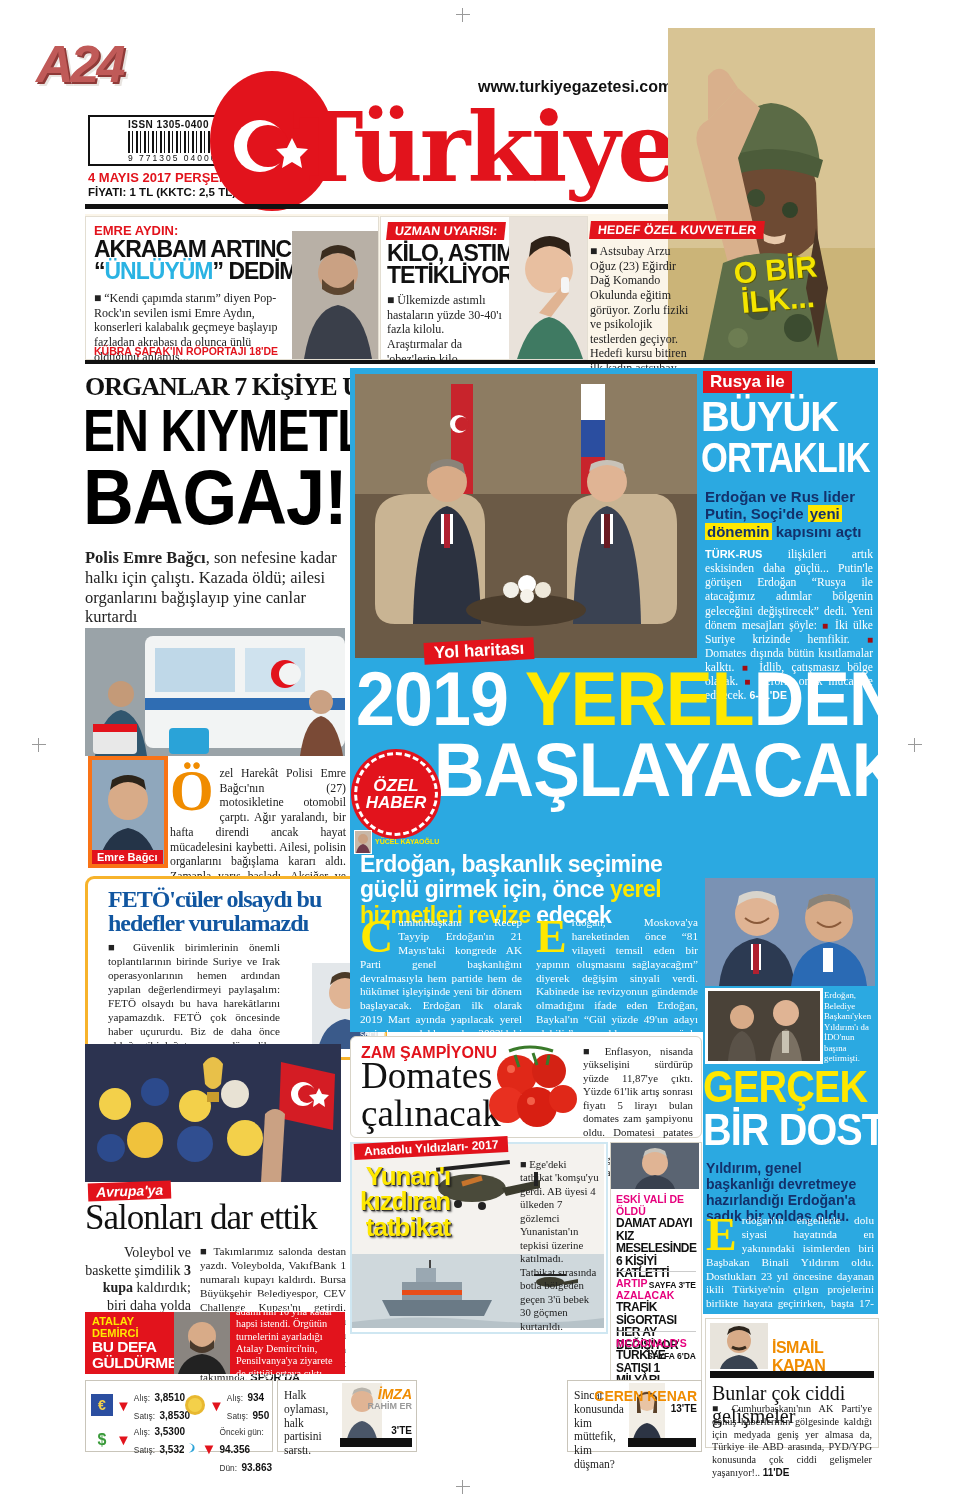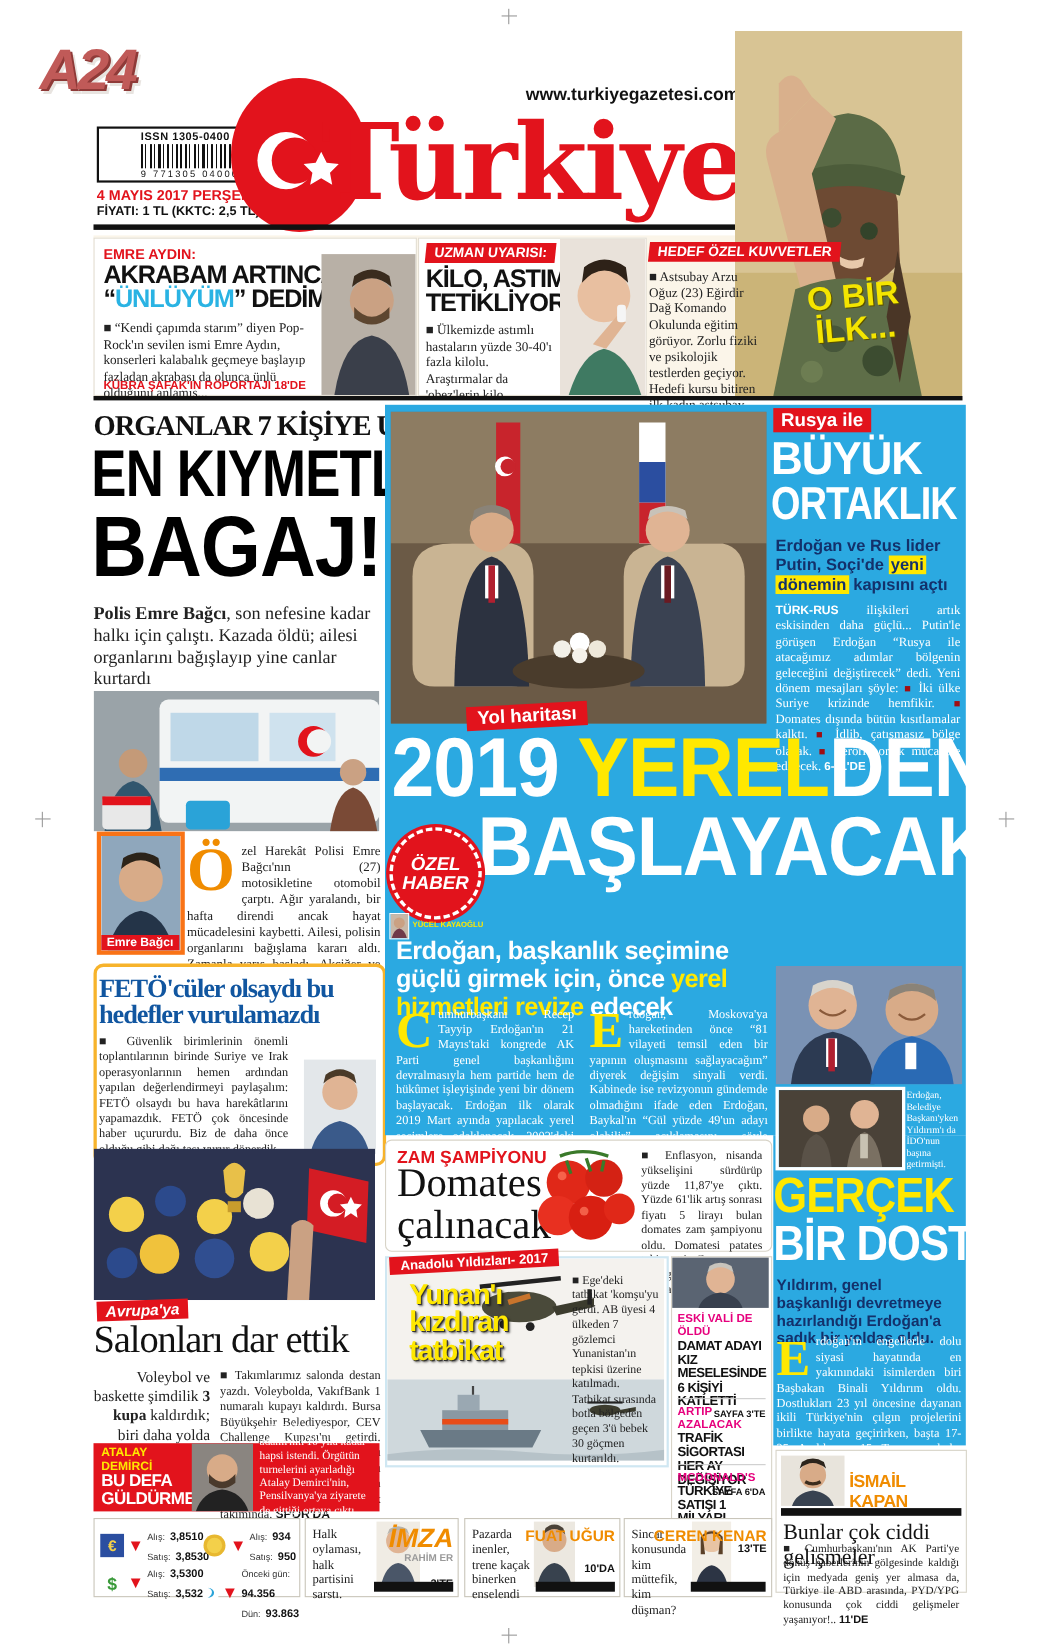--- a/index.html
+++ b/index.html
@@ -243,21 +243,21 @@
       <path d="M6 104 Q14 72 36 68 Q58 72 66 104 Z" fill="#243448"></path>
       </svg>
     <span class="capt-red">Emre Bağcı</span>
   </div>
 
   <div class="abs body-sm just" style="left:170px;top:766px;width:176px;">
     <span class="dropcap-o">Ö</span>
     <span>zel Harekât Polisi Emre Bağcı'nın (27) motosikletine otomobil çarptı. Ağır yaralandı, bir hafta direndi ancak hayat mücadelesini kaybetti. Ailesi, polisin organlarını bağışlama kararı aldı. Zamanla yarış başladı. Akciğer ve kalbi İstanbul'a, karaciğeri Bursa'ya, iki böbrek ve iki kornea da Samsun'daki hastalara umut oldu. </span><span class="pageref">3'TE</span>
   </div>
 
-  <div class="abs feto-box" style="left:85px;top:876px;width:256px;height:162px;padding:8px 2px;">
+  <div class="abs feto-box" style="left:85px;top:876px;width:256px;height:162px;padding:8px 20px;">
     <div class="feto-title">
       <div>FETÖ'cüler olsaydı bu</div>
       <div>hedefler vurulamazdı</div>
     </div>
     <div class="body-sm just" style="width:172px;margin-top:5px;font-size:11.2px;">■ Güvenlik birimlerinin önemli toplantılarının birinde Suriye ve Irak operasyonlarının hemen ardından yapılan değerlendirmeyi paylaşalım: FETÖ olsaydı bu hava harekâtlarını yapamazdık. FETÖ çok öncesinde haber uçururdu. Biz de daha önce olduğu gibi dağı taşı vurur dönerdik..</div>
     <div class="feto-foot" style="margin-top:5px;">
       <span class="red">BATUHAN YAŞAR</span><span>'IN YAZISI SAYFA 9'DA</span>
     </div>
     <div class="photo" style="right:6px;bottom:8px;width:66px;height:86px;">
       <svg viewBox="0 0 66 86" preserveAspectRatio="none">
@@ -492,21 +492,21 @@
         </g>
         <g transform="translate(180,128)">
           <ellipse cx="18" cy="10" rx="14" ry="5" fill="#3c3c2e"></ellipse>
           <rect x="2" y="2" width="32" height="2" fill="#222"></rect>
           <path d="M30 10 L46 7 L46 11 L32 13 Z" fill="#3c3c2e"></path>
         </g>
         <path d="M0 178 Q60 170 126 176 Q190 182 252 174 L252 184 L0 184 Z" fill="#b6c2c8"></path>
       </svg>
     </div>
     <div class="abs" style="left:2px;top:-6px;"><span class="yol-badge" style="font-size:12px;">Anadolu Yıldızları- 2017</span></div>
-    <div class="abs tat-title" style="left:20px;top:20px;">
+    <div class="abs tat-title" style="left:8px;top:20px;text-align:right;">
       <div>Yunan'ı</div>
       <div>kızdıran</div>
       <div>tatbikat</div>
     </div>
     <div class="abs body-sm" style="left:168px;top:14px;width:80px;font-size:10.8px;">■ Ege'deki tatbikat 'komşu'yu gerdi. AB üyesi 4 ülkeden 7 gözlemci Yunanistan'ın tepkisi üzerine katılmadı. Tatbikat sırasında botla bölgeden geçen 3'ü bebek 30 göçmen kurtarıldı.</div>
   </div>
 
   <div class="abs wbox" style="left:610px;top:1142px;width:90px;height:248px;border-radius:0;">
     <div class="photo" style="left:0;top:0;width:88px;height:46px;">
       <svg viewBox="0 0 88 46" preserveAspectRatio="none">
@@ -610,43 +610,27 @@
     <div class="abs col-quote" style="left:6px;top:8px;width:56px;">Halk oylaması, halk partisini sarstı.</div>
     <div class="photo" style="right:34px;top:2px;width:40px;height:60px;">
       <svg viewBox="0 0 40 60" preserveAspectRatio="none">
           <rect width="40" height="60" fill="#f0ece4"></rect>
         <circle cx="20" cy="18" r="11" fill="#e0b494"></circle>
           <path d="M10 12 Q20 4 30 12 L28 7 Q20 2 12 7 Z" fill="#b8b4ac"></path>
         <path d="M4 60 Q8 40 20 38 Q32 40 36 60 Z" fill="#4a5668"></path>
         </svg>
     </div>
     <div class="abs" style="right:4px;top:6px;text-align:right;">
-      <div style="color:#f08c00;font-weight:700;font-style:italic;font-size:24px;line-height:1;">İMZA</div>
+      <div style="color:#f08c00;font-weight:700;font-style:italic;font-size:14px;line-height:1;">İMZA</div>
       <div style="color:#9a9a9a;font-weight:700;font-size:9px;">RAHİM ER</div>
       <div class="col-ref" style="margin-top:14px;">3'TE</div>
     </div>
     <div class="blackband" style="left:62px;width:72px;"></div>
   </div>
 
-  <div class="bbox" style="left:422px;top:1380px;width:140px;height:70px;">
-    <div class="abs col-quote" style="left:6px;top:8px;width:58px;">Pazarda inenler, trene kaçak binerken enselendi</div>
-    <div class="photo" style="right:40px;top:2px;width:38px;height:60px;">
-      <svg viewBox="0 0 38 60" preserveAspectRatio="none">
-          <rect width="38" height="60" fill="#ece8e0"></rect>
-        <circle cx="19" cy="17" r="11" fill="#d8ab88"></circle>
-          <path d="M9 12 Q19 2 29 12 L27 6 Q19 0 11 6 Z" fill="#4a4238"></path>
-        <path d="M3 60 Q7 40 19 38 Q31 40 35 60 Z" fill="#38424e"></path>
-        </svg>
-    </div>
-    <div class="abs" style="right:4px;top:8px;text-align:right;">
-      <div class="col-name">FUAT UĞUR</div>
-      <div class="col-ref" style="margin-top:18px;">10'DA</div>
-    </div>
-    <div class="blackband" style="left:64px;width:72px;"></div>
-  </div>
 
   <div class="bbox" style="left:567px;top:1380px;width:133px;height:70px;">
     <div class="abs col-quote" style="left:6px;top:8px;width:56px;">Sincar konusunda kim müttefik, kim düşman?</div>
     <div class="photo" style="right:36px;top:2px;width:36px;height:60px;">
       <svg viewBox="0 0 36 60" preserveAspectRatio="none">
           <rect width="36" height="60" fill="#f2eee6"></rect>
         <circle cx="18" cy="18" r="10" fill="#e8c4a4"></circle>
           <path d="M8 14 Q18 4 28 14 L28 30 L24 30 L26 14 Q18 8 10 14 L12 30 L8 30 Z" fill="#5a4028"></path>
         <path d="M3 60 Q7 42 18 40 Q29 42 33 60 Z" fill="#2c3444"></path>
         </svg>

